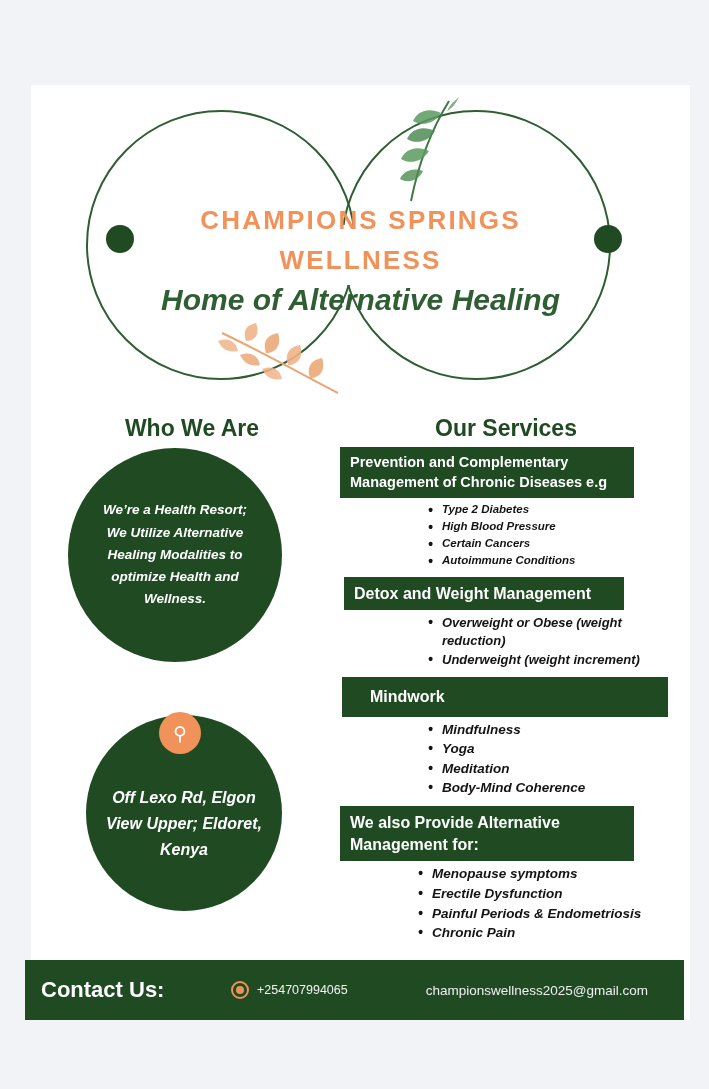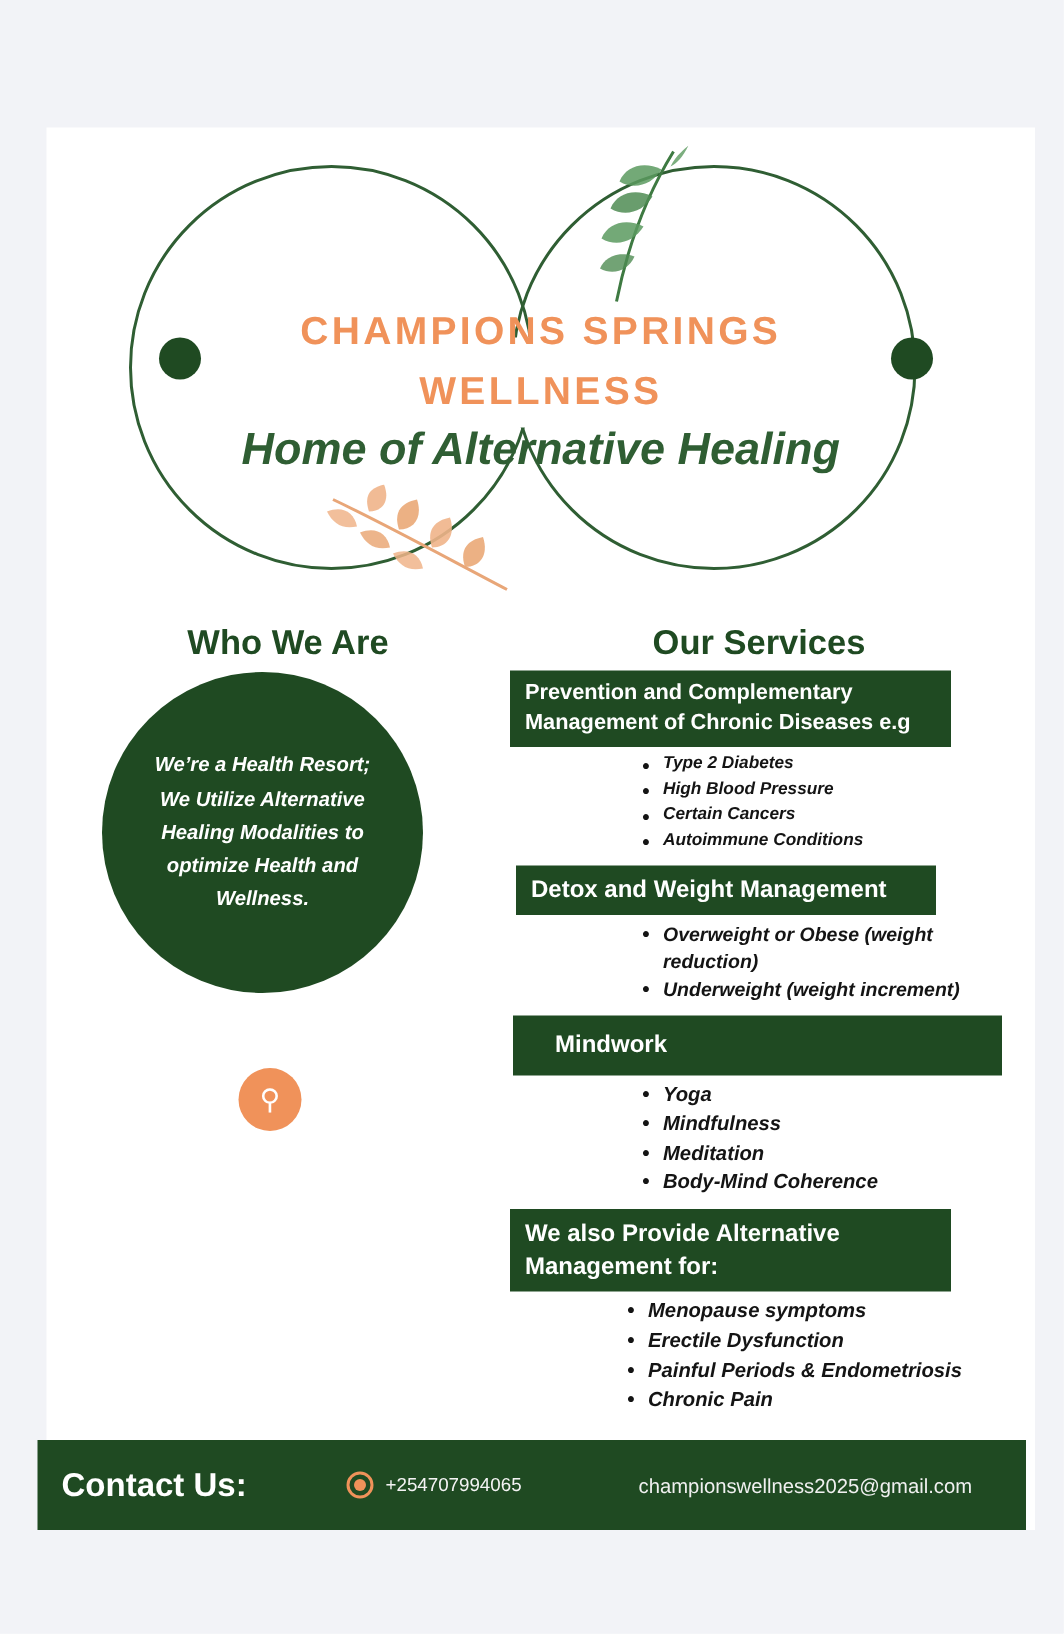--- a/index.html
+++ b/index.html
@@ -313,20 +313,23 @@
       <div class="logo-sub">Home of Alternative Healing</div>
     </div>
 
     <div class="head-who">Who We Are</div>
     <div class="head-services">Our Services</div>
 
     <div class="circle circle-about">
       <div class="txt">We’re a Health Resort; We Utilize Alternative Healing Modalities to optimize Health and Wellness.</div>
     </div>
 
+    <div class="circle circle-loc">
+      <div class="txt">Off Lexo Rd, Elgon View Upper; Eldoret, Kenya</div>
+    </div>
     <div class="pin">
       <span class="glyph">⚲</span>
     </div>
 
     <div class="services">
 
       <div class="svc-band shift">Prevention and Complementary Management of Chronic Diseases  e.g</div>
       <ul class="svc-list sz-sm">
         <li>Type 2 Diabetes</li>
         <li>High Blood Pressure</li>
@@ -335,22 +338,22 @@
       </ul>
 
       <div class="svc-band wide" style="margin-left:8px;font-size:16px;">Detox and Weight Management</div>
       <ul class="svc-list sz-md">
         <li>Overweight or Obese (weight reduction)</li>
         <li>Underweight (weight increment)</li>
       </ul>
 
       <div class="svc-band indented" style="margin-left:6px;width:326px;font-size:16px;padding-top:9px;padding-bottom:9px;">Mindwork</div>
       <ul class="svc-list sz-lg">
+        <li>Mindfulness</li>
         <li>Yoga</li>
-        <li>Mindfulness</li>
         <li>Meditation</li>
         <li>Body-Mind  Coherence</li>
       </ul>
 
       <div class="svc-band shift" style="font-size:16px;">We also Provide Alternative Management for:</div>
       <ul class="svc-list sz-lg" style="padding-left:96px;">
         <li>Menopause symptoms</li>
         <li>Erectile Dysfunction</li>
         <li>Painful Periods  &amp; Endometriosis</li>
         <li>Chronic Pain</li>

